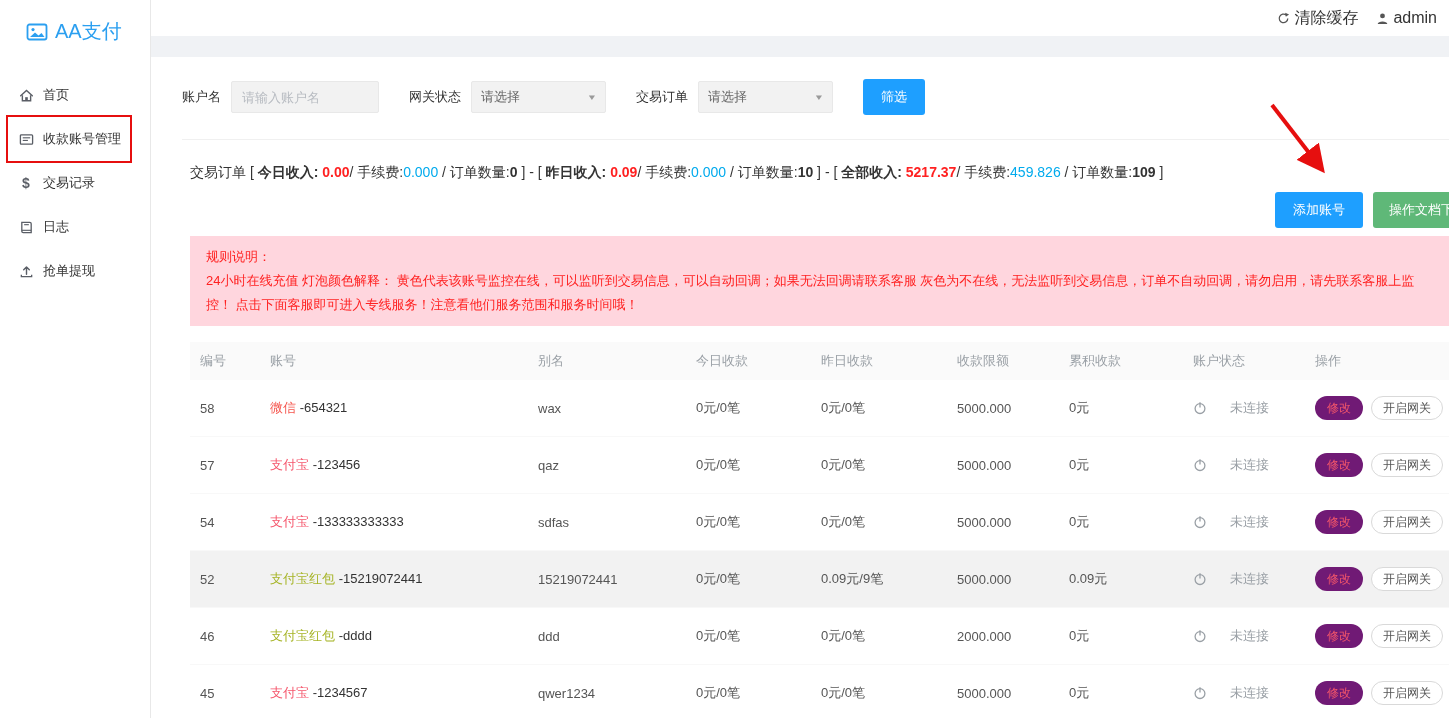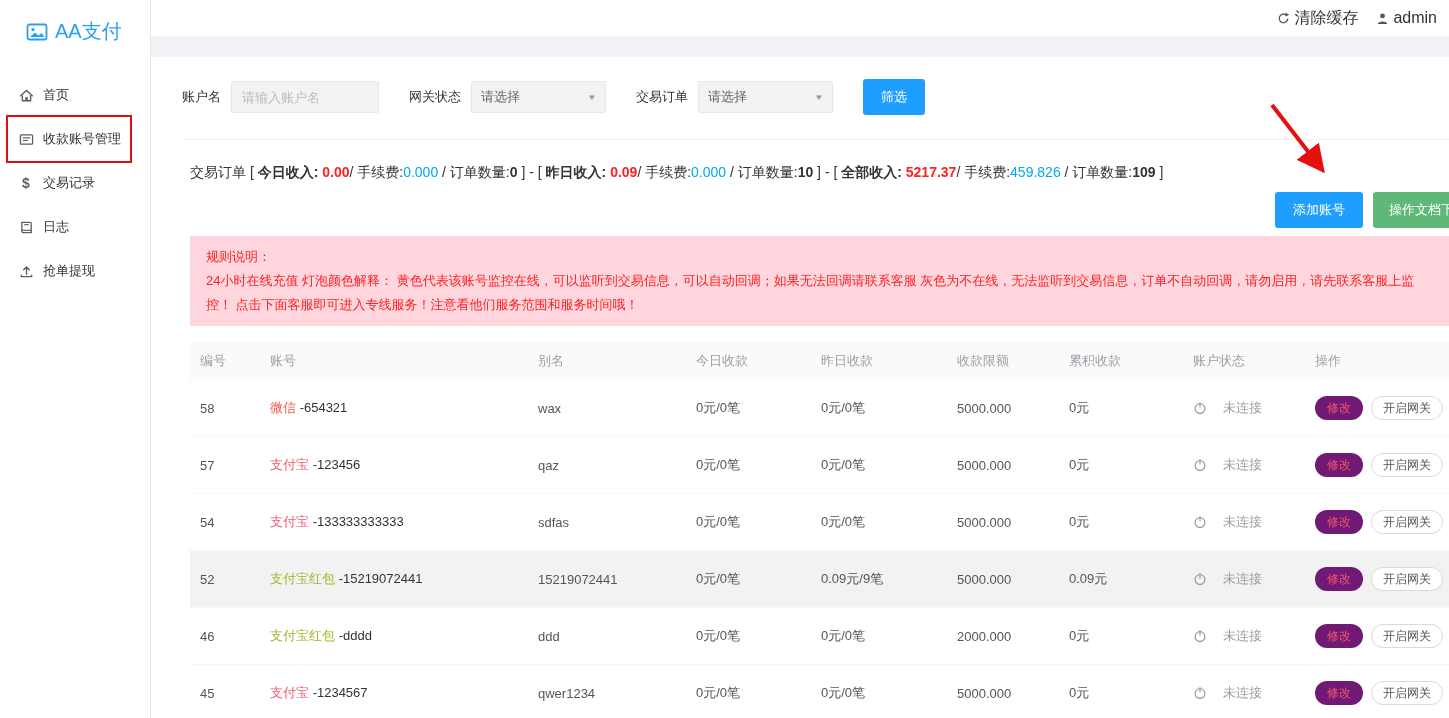--- a/index.html
+++ b/index.html
@@ -54,21 +54,21 @@
   .acct-table th:nth-child(2){width:248px;}
   .acct-table th:nth-child(3){width:138px;}
   .acct-table th:nth-child(4){width:105px;}
   .acct-table th:nth-child(5){width:116px;}
   .acct-table th:nth-child(6){width:92px;}
   .acct-table th:nth-child(7){width:104px;}
   .acct-table th:nth-child(8){width:102px;}
   .acct-table th:nth-child(9){width:335px;}
   .cell-id{color:#333;}
   .acct-num{color:#333;}
-  .status-cell{color:#9aa0a6;display:flex;align-items:center;gap:16px;}
+  .status-cell{color:#9aa0a6;display:flex;align-items:center;gap:23px;}
   .pill{display:inline-block;padding:6px 12px;border-radius:15px;font-size:12px;margin-right:8px;cursor:pointer;line-height:1;white-space:nowrap;}
   .pill-edit{background:#701a75;color:#f2556a;}
   .pill-gateway{background:#fff;border:1px solid #d9d9d9;color:#555;padding:5px 11px;}
   
   .anno-arrow{position:absolute;left:1250px;top:95px;z-index:6;pointer-events:none;}
 </style>
 </head>
 <body>
 
 <aside class="sidebar">

